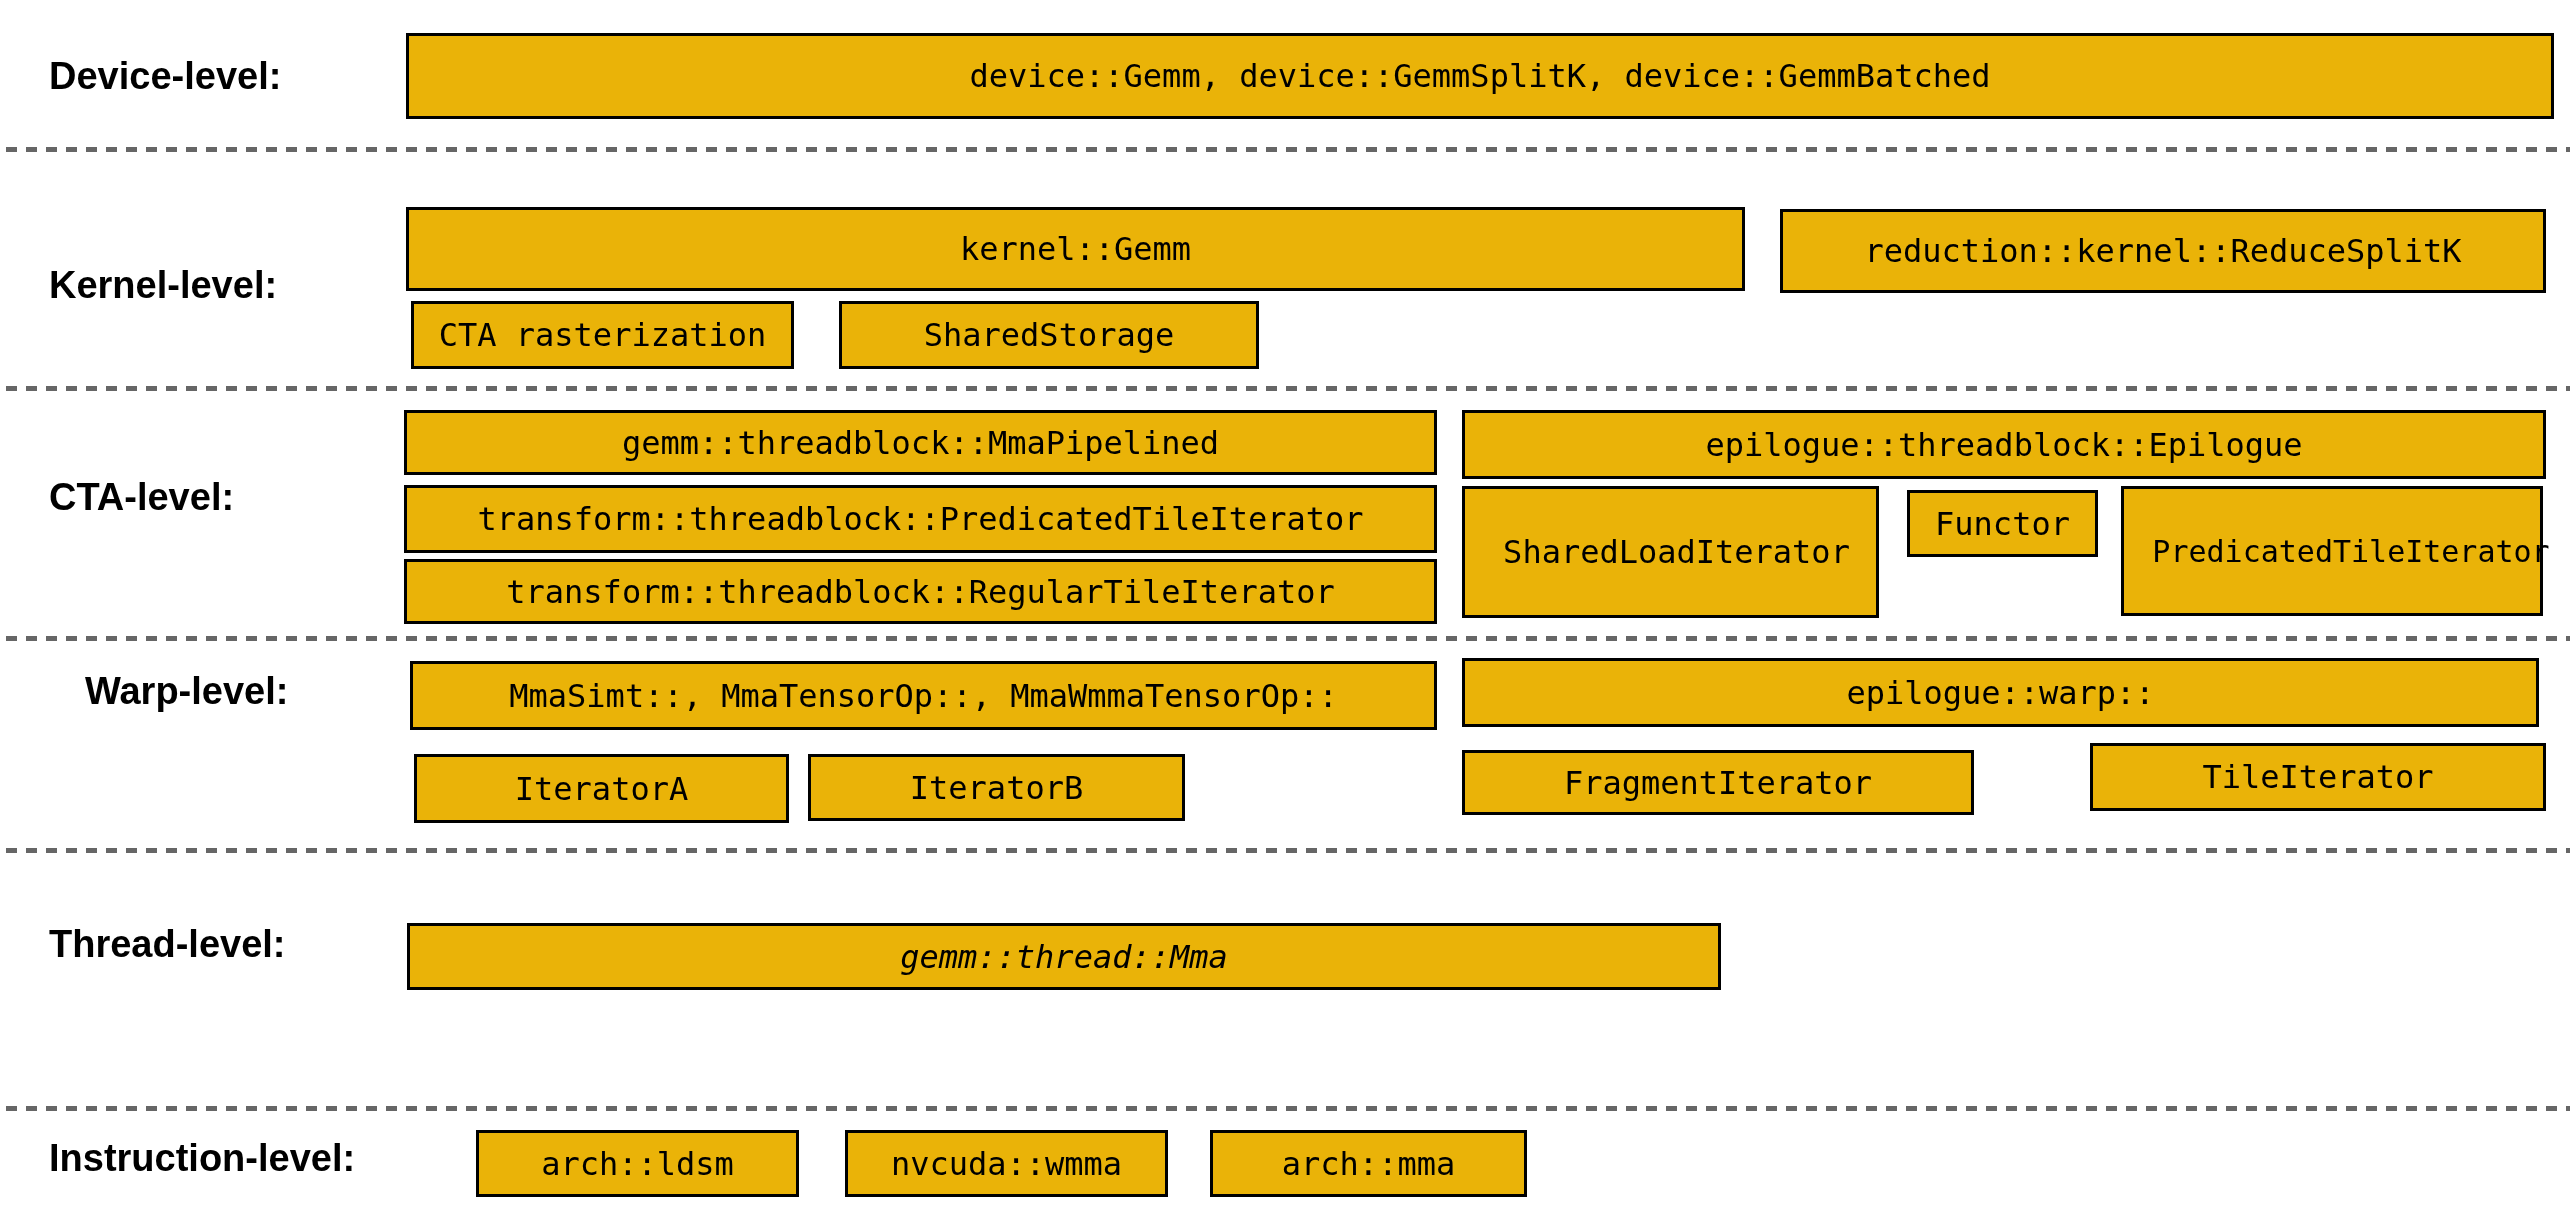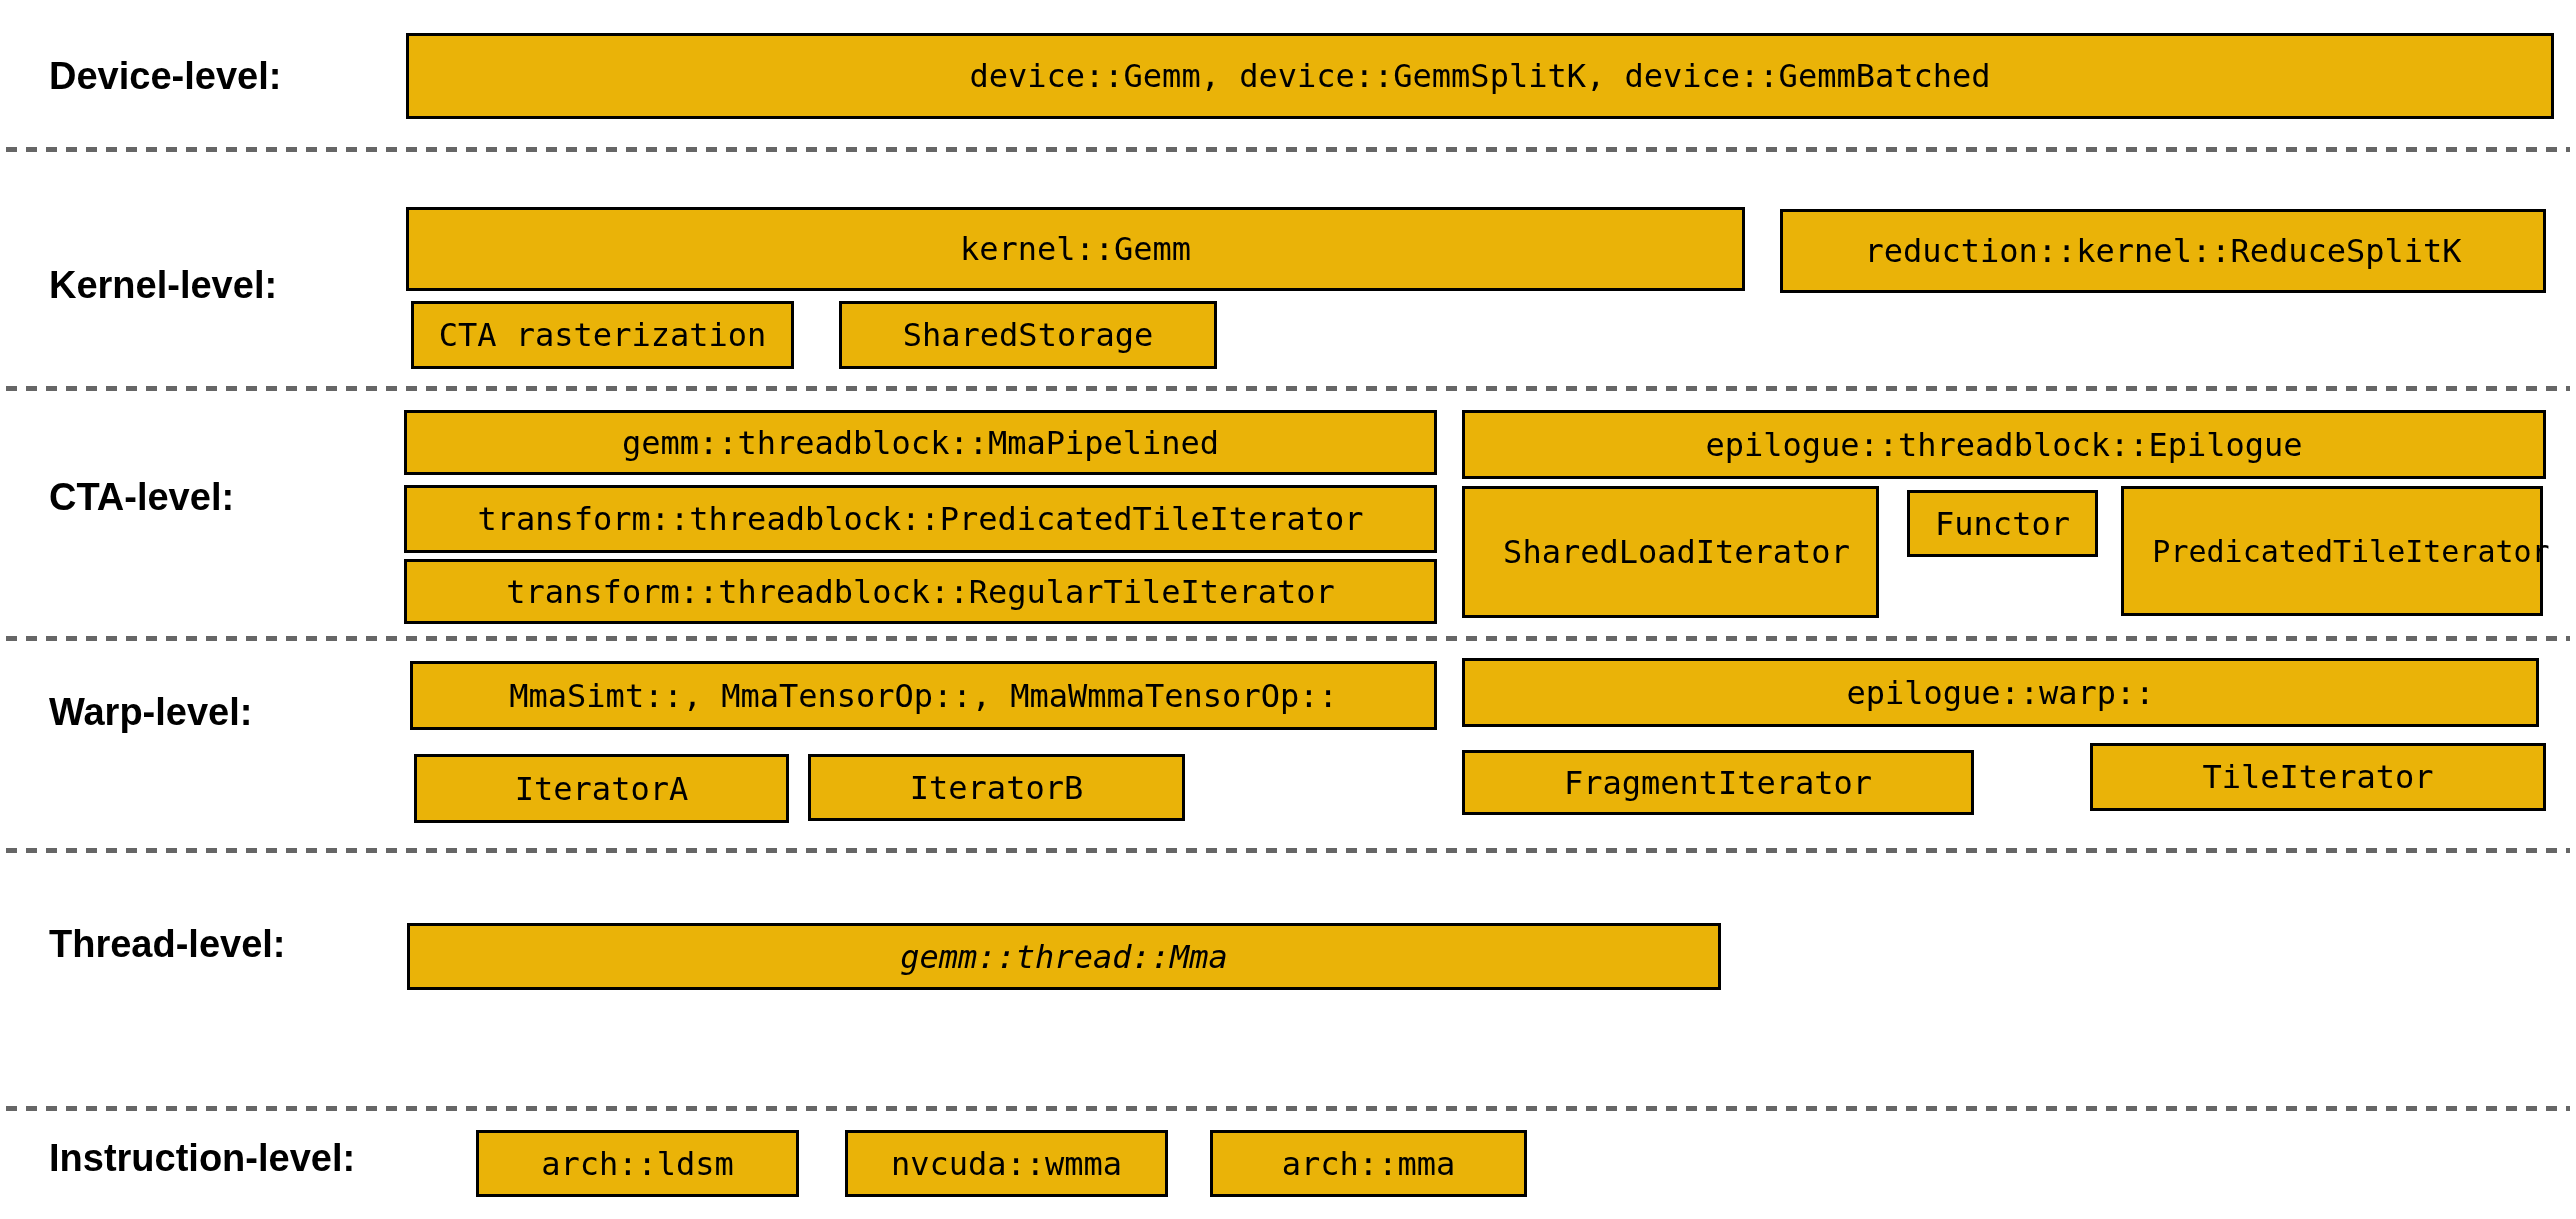--- a/index.html
+++ b/index.html
@@ -46,39 +46,39 @@
     height: 4.6px;
     background: repeating-linear-gradient(90deg,
       #666666 0px, #666666 10.7px,
       transparent 10.7px, transparent 20px);
   }
 
   
   .lbl-device      { top: 51px; }
   .lbl-kernel      { top: 260px; }
   .lbl-cta         { top: 472px; }
-  .lbl-warp        { top: 687px; }
+  .lbl-warp        { top: 666px; margin-left: 36px; }
   .lbl-thread      { top: 919px; }
   .lbl-instruction { top: 1133px; }
 
   
   .sep-1 { top: 147px; }
   .sep-2 { top: 386px; }
   .sep-3 { top: 636px; }
   .sep-4 { top: 848px; }
   .sep-5 { top: 1106px; }
 
   
   .b-device-main { left: 406px;  top: 33px;   width: 2148px; height: 86px; }
 
   
   .b-kernel-gemm   { left: 406px;  top: 207px; width: 1339px; height: 84px; }
   .b-kernel-reduce { left: 1780px; top: 209px; width: 766px; height: 84px; }
   .b-cta-raster    { left: 411px;  top: 301px; width: 383px;  height: 68px; }
-  .b-shared-storage{ left: 839px; top: 301px; width: 378px;  height: 68px; }
+  .b-shared-storage{ left: 839px; top: 301px; width: 420px;  height: 68px; }
 
   
   .b-mma-pipelined  { left: 404px;  top: 410px; width: 1033px; height: 65px; }
   .b-pred-tile-iter { left: 404px;  top: 485px; width: 1033px; height: 68px; }
   .b-reg-tile-iter  { left: 404px;  top: 559px; width: 1033px; height: 65px; }
   .b-epilogue-tb    { left: 1462px; top: 410px; width: 1084px; height: 69px; }
   .b-shared-load    { left: 1462px; top: 486px; width: 417px;  height: 132px; padding-left: 12px; }
   .b-functor        { left: 1907px; top: 490px; width: 191px;  height: 67px; }
   .b-epi-pred-iter  { left: 2121px; top: 486px; width: 422px;  height: 130px; }
 

